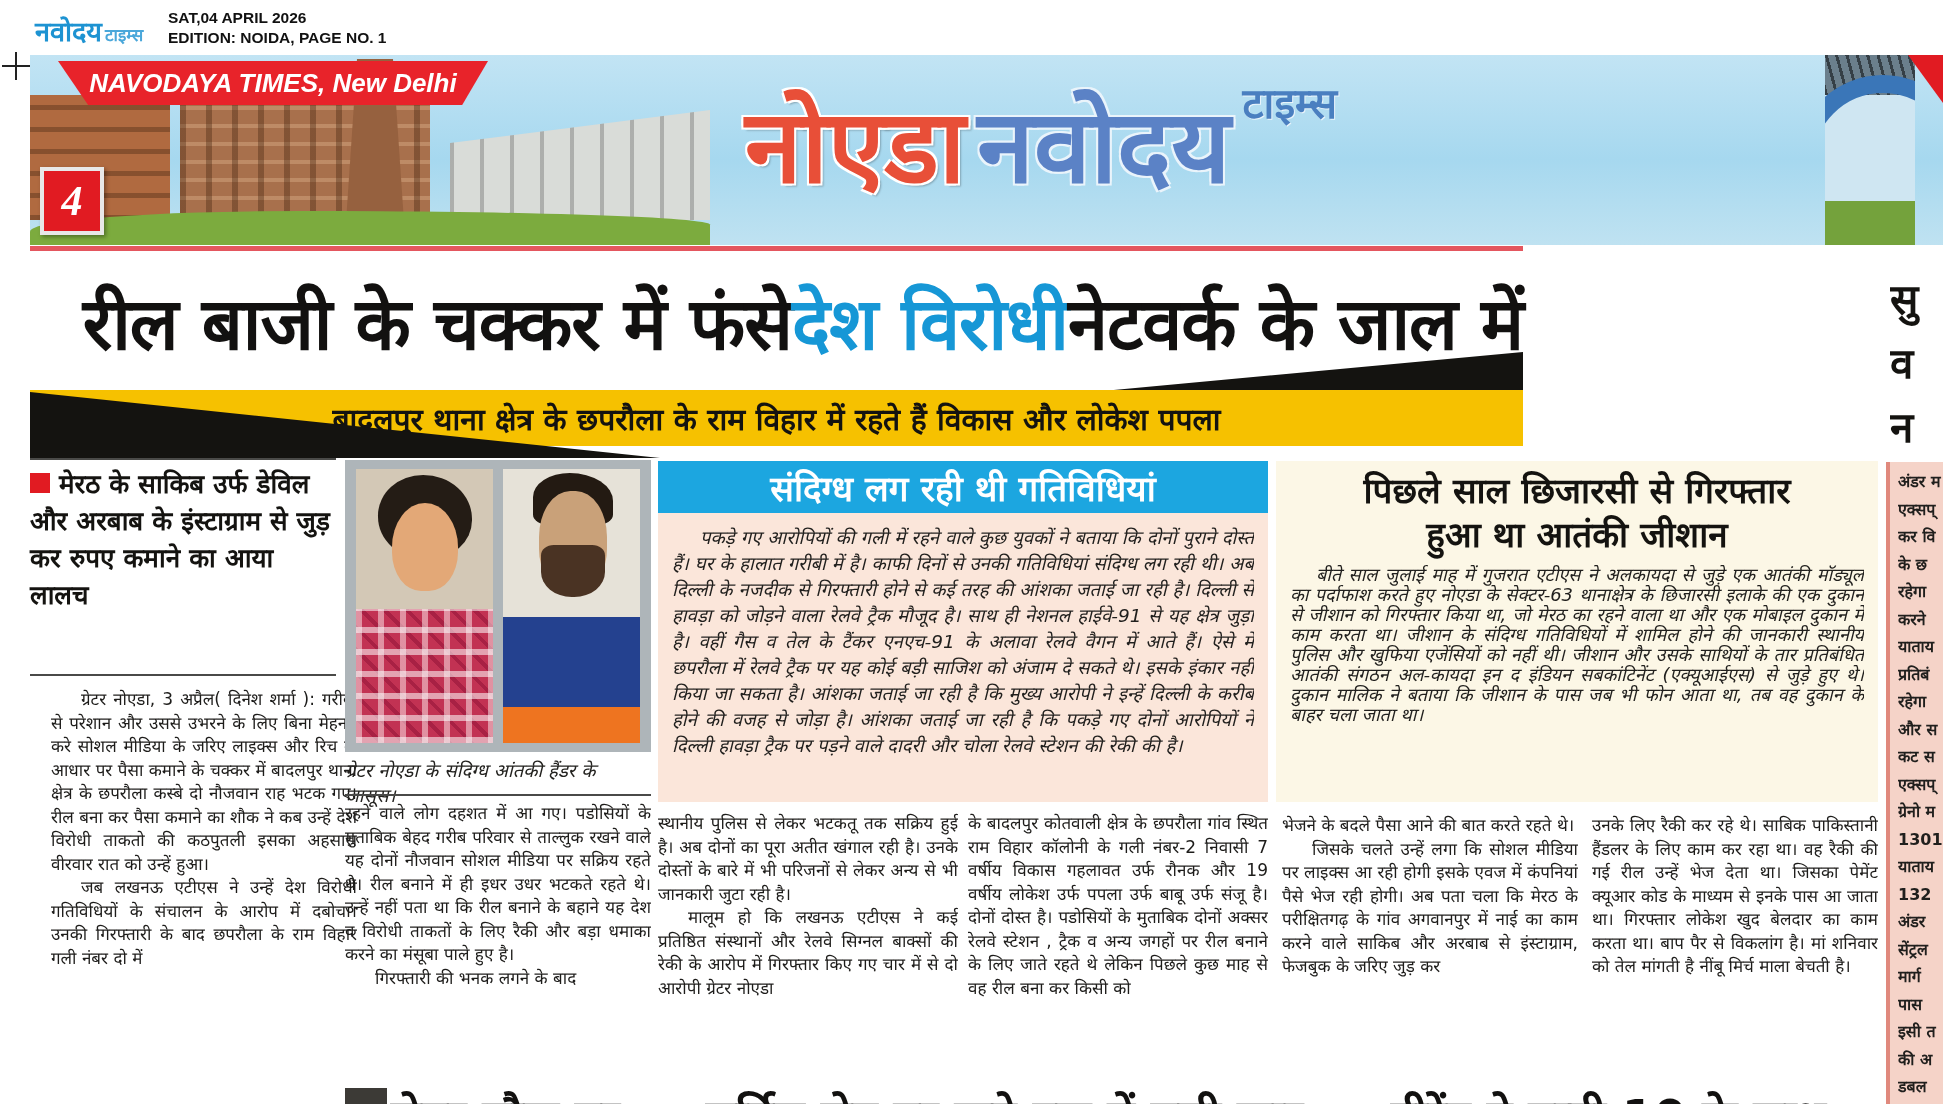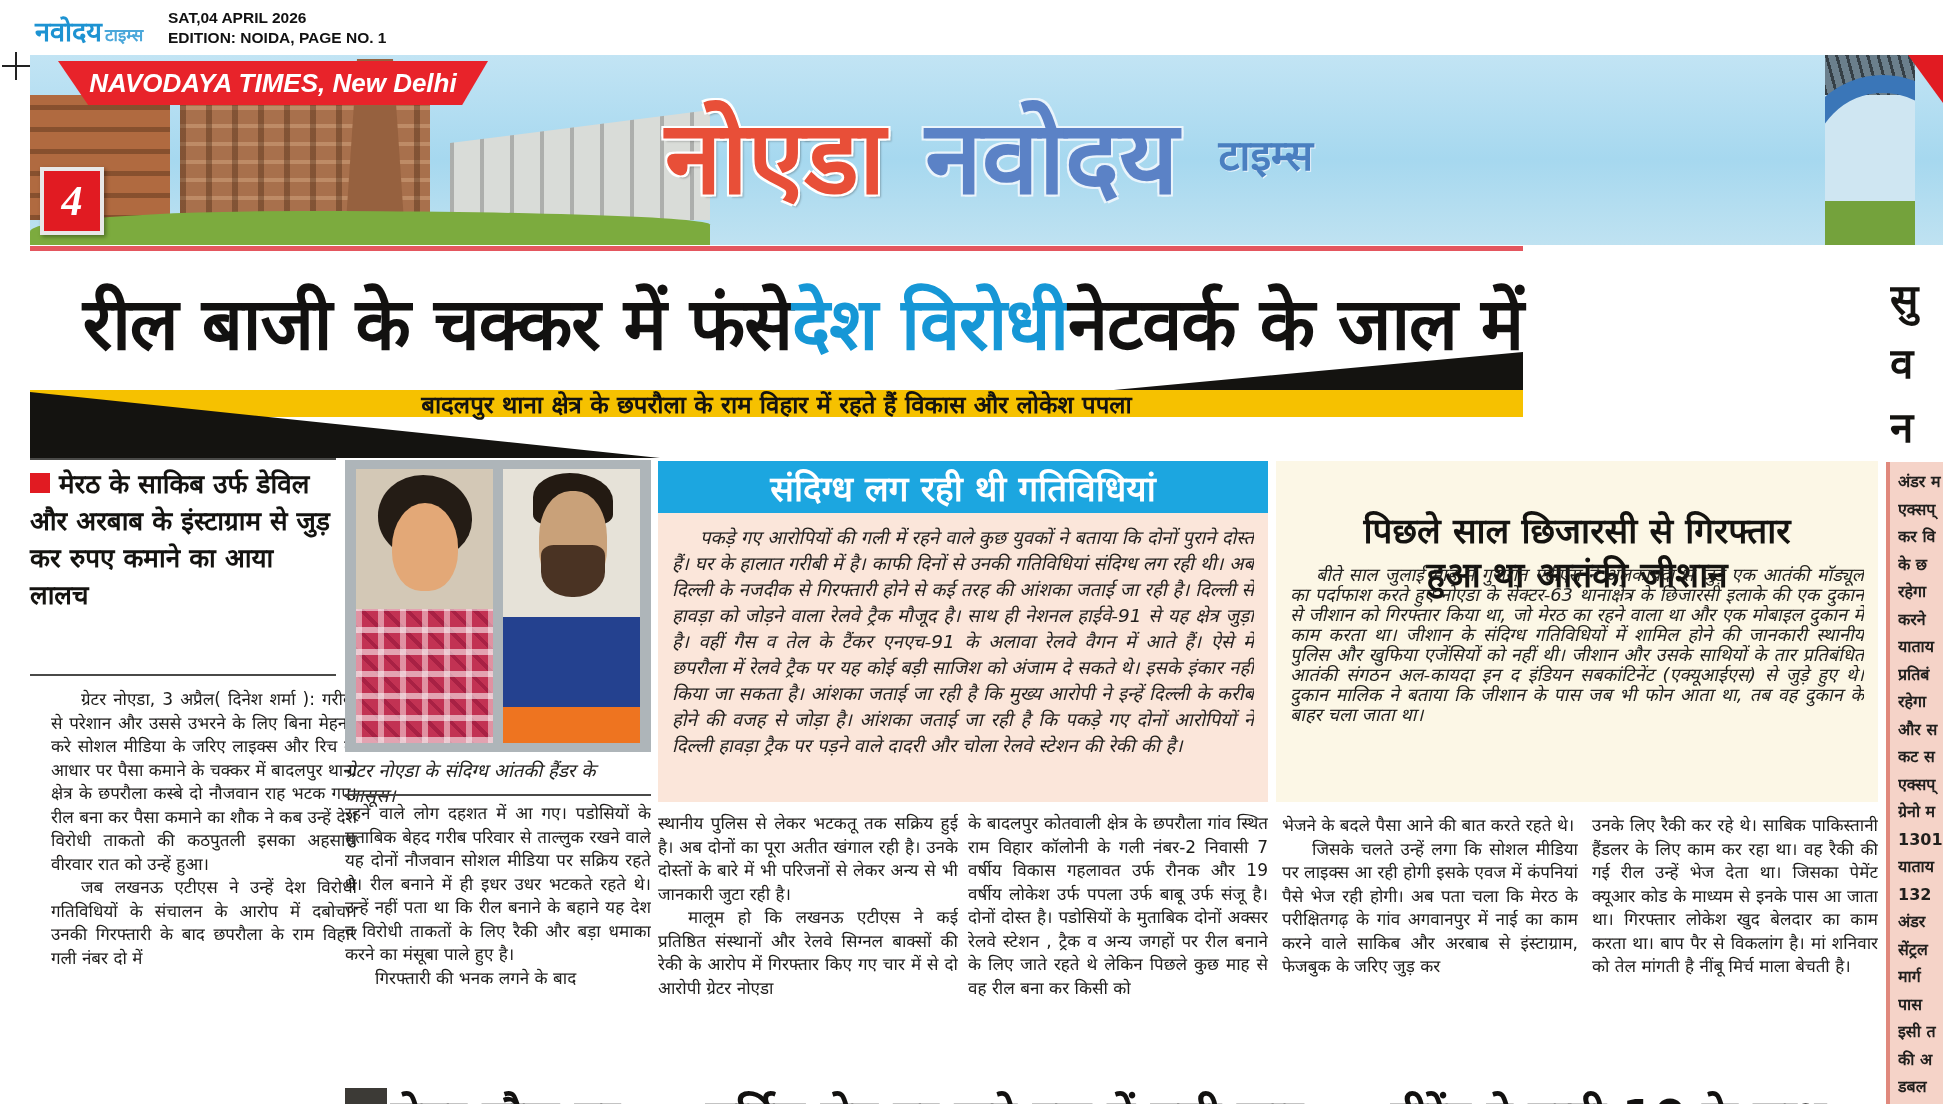--- a/index.html
+++ b/index.html
@@ -41,39 +41,39 @@
   .banner-right-img .green{position:absolute;left:0;bottom:0;width:90px;height:44px;background:#74a23c;}
   .corner-triangle{left:1878px;top:0;width:35px;height:48px;background:#e11b22;
         clip-path:polygon(100% 0,100% 100%,0 0);}
   .ribbon{left:28px;top:6px;width:430px;height:44px;background:#e8232a;color:#fff;
         display:flex;align-items:center;justify-content:center;
         font-family:"Liberation Sans",sans-serif;font-style:italic;font-weight:bold;font-size:26px;
         clip-path:polygon(0 0,100% 0,94% 100%,7% 100%);}
   .pageno{left:10px;top:112px;width:56px;height:60px;background:#e11b22;border:4px solid #e8e8e8;
         box-shadow:2px 2px 4px rgba(0,0,0,.35);display:flex;align-items:center;justify-content:center;
         color:#fff;font-weight:bold;font-style:italic;font-size:42px;font-family:"Liberation Serif",serif;}
-  .masthead-title{left:444px;top:18px;width:1030px;height:160px;display:flex;align-items:center;justify-content:center;gap:40px;white-space:nowrap;}
+  .masthead-title{left:496px;top:18px;width:1030px;height:160px;display:flex;align-items:flex-start;justify-content:center;gap:12px;white-space:nowrap;}
   .mh-city{font-size:102px;font-weight:bold;color:#e84f38;
         text-shadow:2px 2px 0 #fff,-2px -2px 0 #fff,2px -2px 0 #fff,-2px 2px 0 #fff,3px 3px 2px rgba(0,0,0,.25);}
   .mh-paper{font-size:102px;font-weight:bold;color:#5b82c6;
         text-shadow:2px 2px 0 #eaf4fb,-2px -2px 0 #eaf4fb,2px -2px 0 #eaf4fb,-2px 2px 0 #eaf4fb;}
   .mh-sub{font-size:42px;font-weight:bold;color:#4a7fc0;text-shadow:1px 1px 0 #eaf4fb;}
 
   
   .redline{left:30px;top:246px;width:1493px;height:5px;background:#e4565e;}
 
   
   .headline{left:30px;top:256px;width:1493px;height:130px;display:flex;align-items:center;justify-content:flex-end;
         white-space:nowrap;font-weight:bold;font-size:72px;letter-spacing:-1px;color:#121110;}
   .headline .hl{color:#1697d6;}
 
   
   .strap-wrap{left:30px;top:352px;width:1493px;height:106px;}
-  .strap{position:absolute;left:0;top:38px;width:1493px;height:27px;background:#f6c100;
-        display:flex;align-items:center;justify-content:center;font-weight:bold;font-size:24px;color:#141310;}
+  .strap{position:absolute;left:0;top:38px;width:1493px;height:56px;background:#f6c100;
+        display:flex;align-items:center;justify-content:center;font-weight:bold;font-size:30px;color:#141310;}
   .fold-left{position:absolute;left:0;top:40px;width:630px;height:66px;background:#141310;
         clip-path:polygon(0 0,100% 100%,0 100%);}
   .fold-right{position:absolute;right:0;top:0;width:420px;height:39px;background:#141310;
         clip-path:polygon(100% 0,100% 100%,0 100%);}
 
   
   .rule{background:#4a4a48;height:2px;}
 
   
   .left-head{left:30px;top:466px;width:306px;font-weight:bold;font-size:26px;line-height:37px;color:#141310;}
@@ -101,21 +101,21 @@
   .caption{left:345px;top:758px;width:306px;font-style:italic;font-size:18.5px;line-height:25px;color:#23221f;}
 
   
   .blue-bar{left:658px;top:461px;width:610px;height:52px;background:#1ca6e0;display:flex;align-items:center;justify-content:center;
         color:#fff;font-weight:bold;font-size:35px;}
   .pink-box{left:658px;top:513px;width:610px;height:289px;background:#fbe6da;padding:0;}
   .pink-box-inner{position:absolute;left:14px;top:12px;width:582px;height:266px;overflow:hidden;
         font-style:italic;font-size:18.5px;line-height:26px;text-align:justify;color:#201f1d;text-indent:28px;}
   .cream-box{left:1276px;top:461px;width:602px;height:341px;background:#fcf7e6;}
   .cream-title{position:absolute;left:10px;top:8px;width:582px;text-align:center;font-weight:bold;
-        font-size:35px;line-height:44px;color:#141310;margin-top:40px;}
+        font-size:35px;line-height:44px;color:#141310;}
   .cream-body{position:absolute;left:14px;top:104px;width:574px;height:228px;overflow:hidden;
         font-style:italic;font-size:18px;line-height:20px;text-align:justify;color:#201f1d;text-indent:26px;}
 
   
   .c1{left:30px;top:688px;width:306px;height:398px;margin-left:21px;}
   .c2{left:345px;top:802px;width:306px;height:284px;}
   .c3{left:658px;top:812px;width:300px;height:272px;}
   .c4{left:968px;top:812px;width:300px;height:272px;}
   .c5{left:1282px;top:814px;width:296px;height:270px;}
   .c6{left:1592px;top:814px;width:286px;height:270px;}

